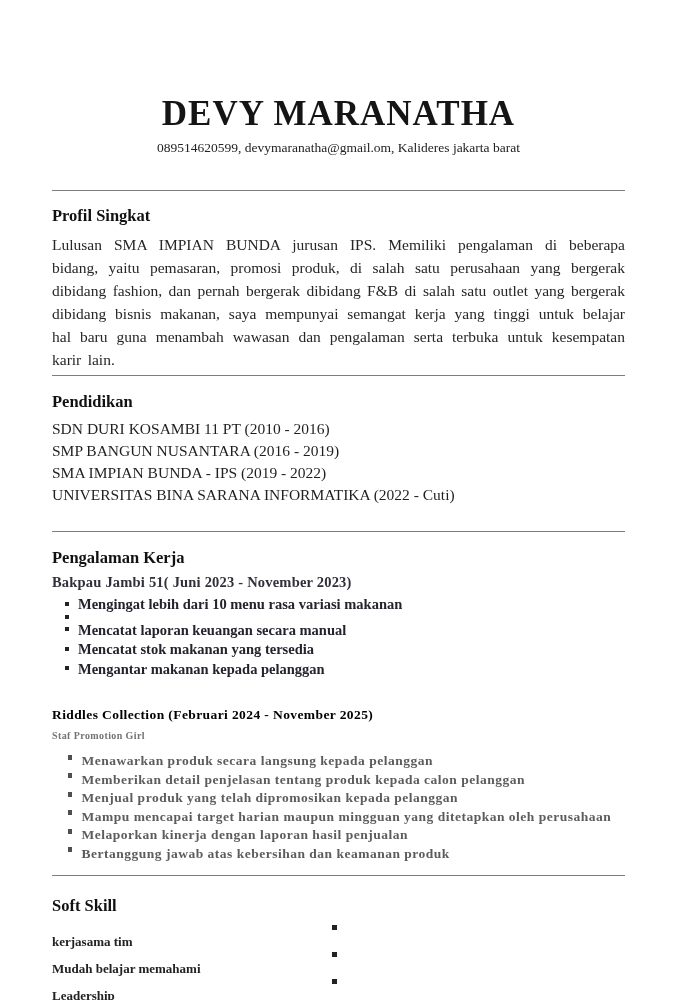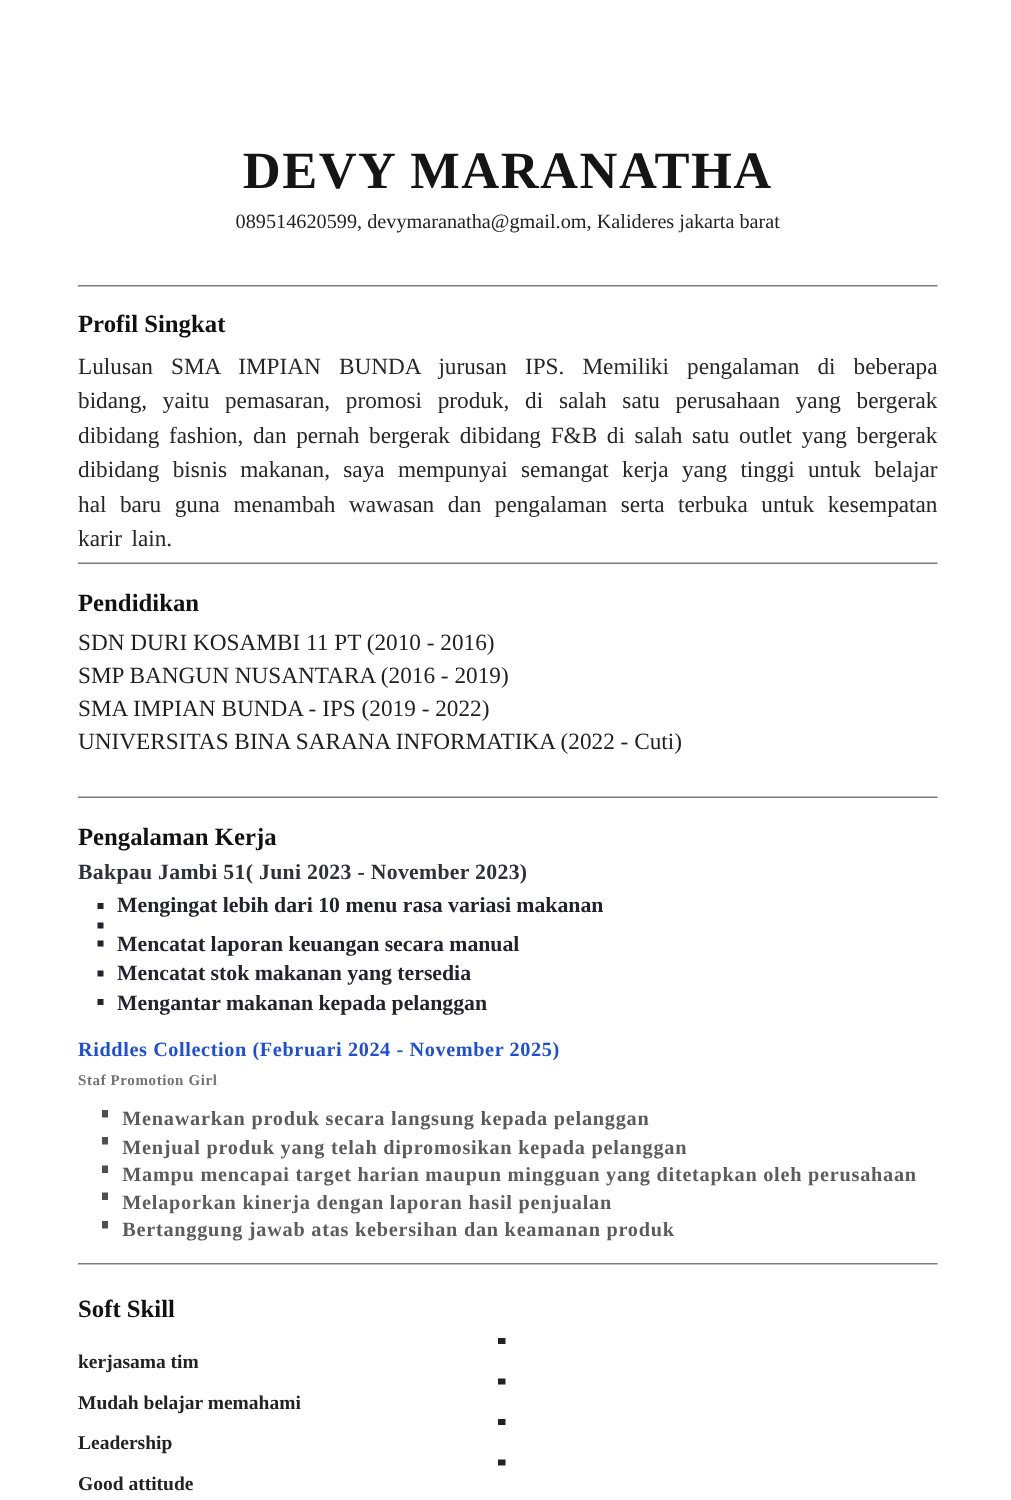--- a/index.html
+++ b/index.html
@@ -51,21 +51,21 @@
 
   
   .edu-list { list-style: none; margin: 6px 0 0 0; padding: 0; }
   .edu-list li { font-size: 15.5px; line-height: 22px; color: #1f1f1f; }
 
   
   .job-heading {
     font-size: 14.5px; font-weight: bold; line-height: 18px;
     color: #30303a; margin: 5px 0 0 0; letter-spacing: 0.2px;
   }
-  .job-heading.second { margin-top: 12px; font-size: 13.5px; color: #1d4ed8; letter-spacing: 0.4px; }
+  .job-heading.second { margin-top: 27px; font-size: 13.5px; color: #000000; letter-spacing: 0.4px; }
   .job-subheading {
     font-size: 10px; font-weight: bold; line-height: 17px;
     color: #737373; margin: 3px 0 0 0; letter-spacing: 0.4px;
   }
 
   .bullet-list { list-style: none; margin: 4px 0 0 0; padding: 0; font-weight: bold; }
   .bullet-list li { display: flex; align-items: baseline; }
 
   .bullets-dark { margin-top: 4px; }
   .bullets-dark li { font-size: 14.5px; line-height: 19.5px; color: #23232d; }
@@ -150,20 +150,24 @@
     <div>
       <h3 class="job-heading second">Riddles Collection (Februari 2024 - November 2025)</h3>
       <h4 class="job-subheading">Staf Promotion Girl</h4>
       <ul class="bullet-list bullets-gray">
         <li>
             <span class="marker"></span>
             <span>Menawarkan produk secara langsung kepada pelanggan</span>
           </li>
         <li>
             <span class="marker"></span>
+            <span>Memberikan detail penjelasan tentang produk kepada calon pelanggan</span>
+          </li>
+        <li>
+            <span class="marker"></span>
             <span>Menjual produk yang telah dipromosikan kepada pelanggan</span>
           </li>
         <li>
             <span class="marker"></span>
             <span>Mampu mencapai target harian maupun mingguan yang ditetapkan oleh perusahaan</span>
           </li>
         <li>
             <span class="marker"></span>
             <span>Melaporkan kinerja dengan laporan hasil penjualan</span>
           </li>

